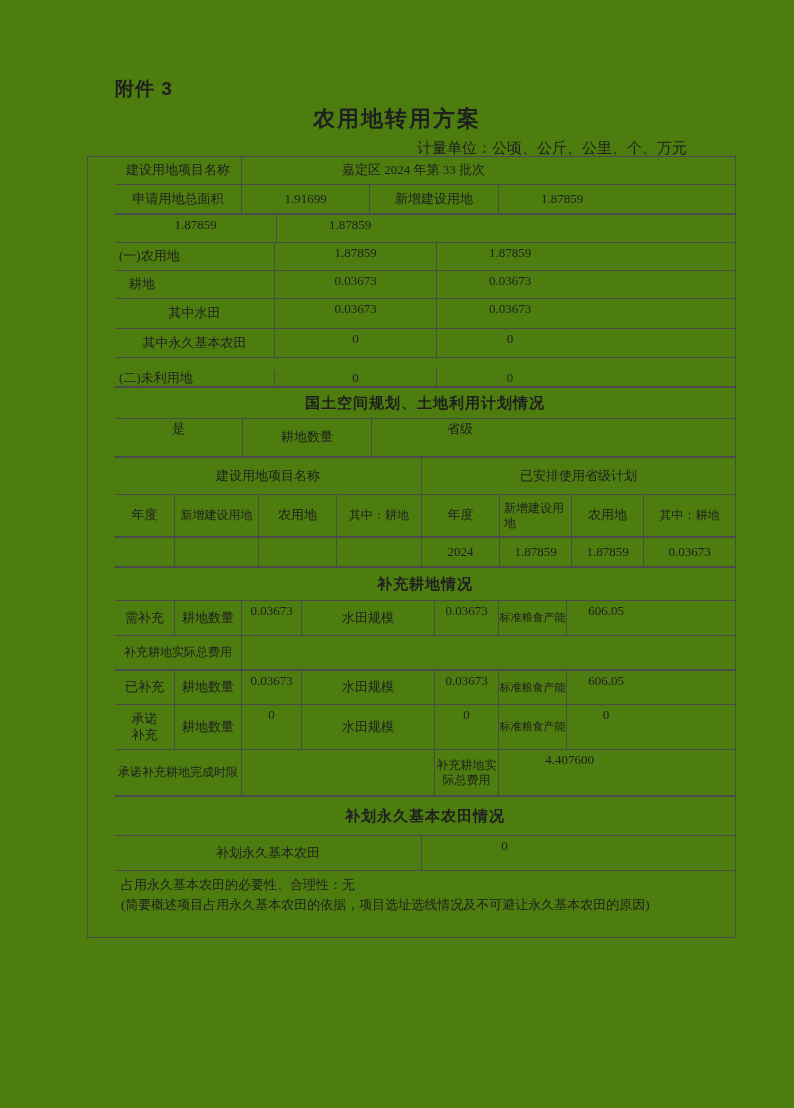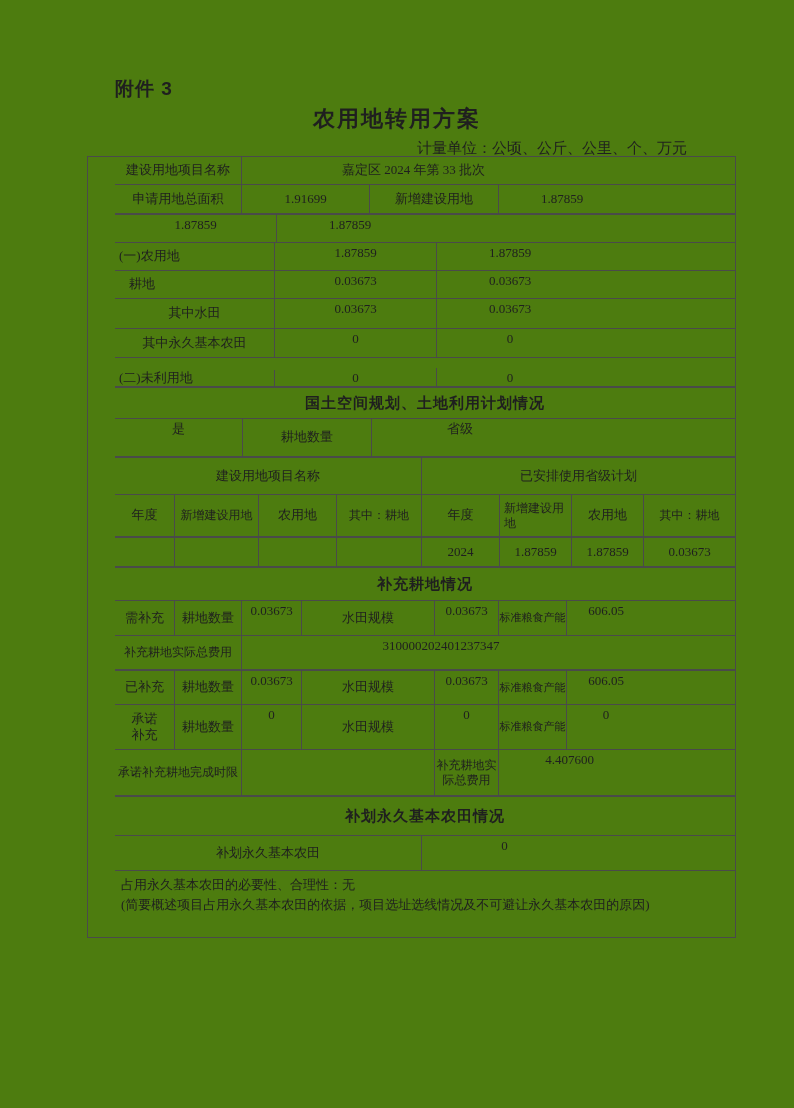--- a/index.html
+++ b/index.html
@@ -192,21 +192,20 @@
       <div class="c" style="width:67px">耕地数量</div>
       <div class="c v-top" style="width:60px">0.03673</div>
       <div class="c" style="width:133px">水田规模</div>
       <div class="c v-top" style="width:64px">0.03673</div>
       <div class="c nowrap xs" style="width:68px">标准粮食产能</div>
       <div class="c cl v-top pr90" style="width:168px">606.05</div>
     </div>
 
     <div class="r" style="height:33px">
       <div class="c nowrap sm" style="width:127px">补充耕地实际总费用</div>
-      <div class="c cl v-top pr95" style="width:493px">310000202401237347</div>
     </div>
 
     <div class="r dbl" style="height:33px">
       <div class="c" style="width:60px">已补充</div>
       <div class="c" style="width:67px">耕地数量</div>
       <div class="c v-top" style="width:60px">0.03673</div>
       <div class="c" style="width:133px">水田规模</div>
       <div class="c v-top" style="width:64px">0.03673</div>
       <div class="c nowrap xs" style="width:68px">标准粮食产能</div>
       <div class="c cl v-top pr90" style="width:168px">606.05</div>

